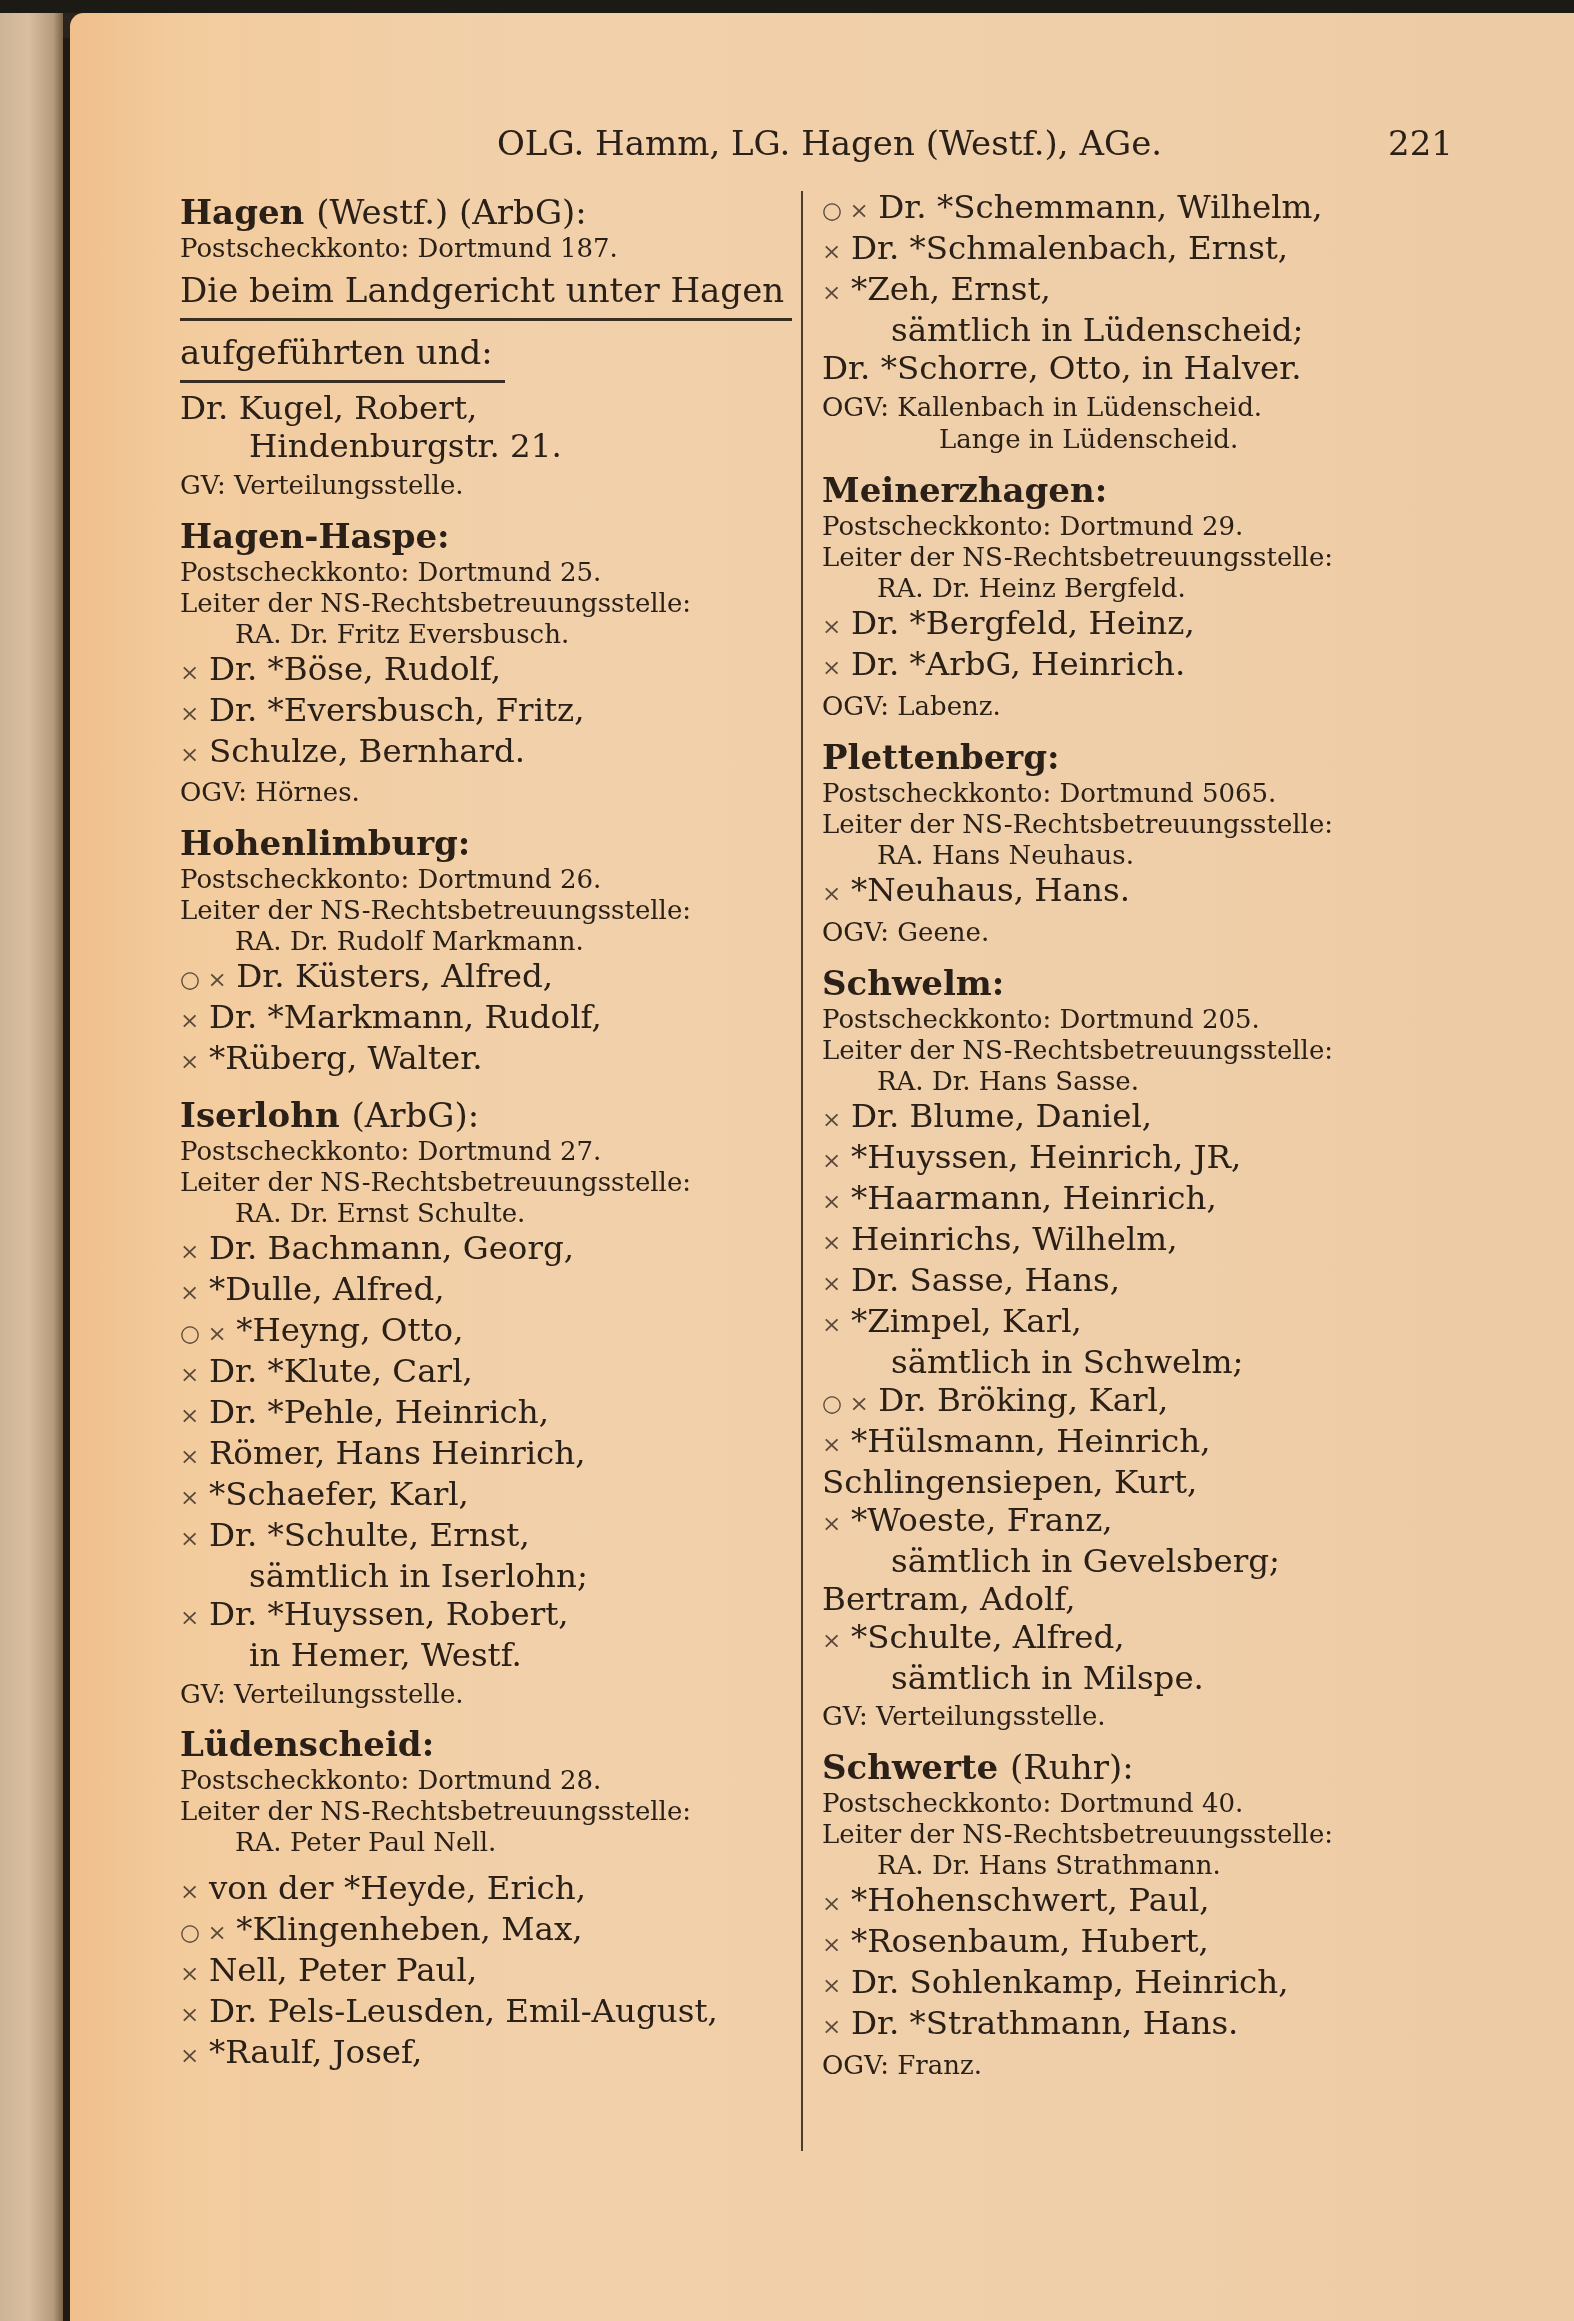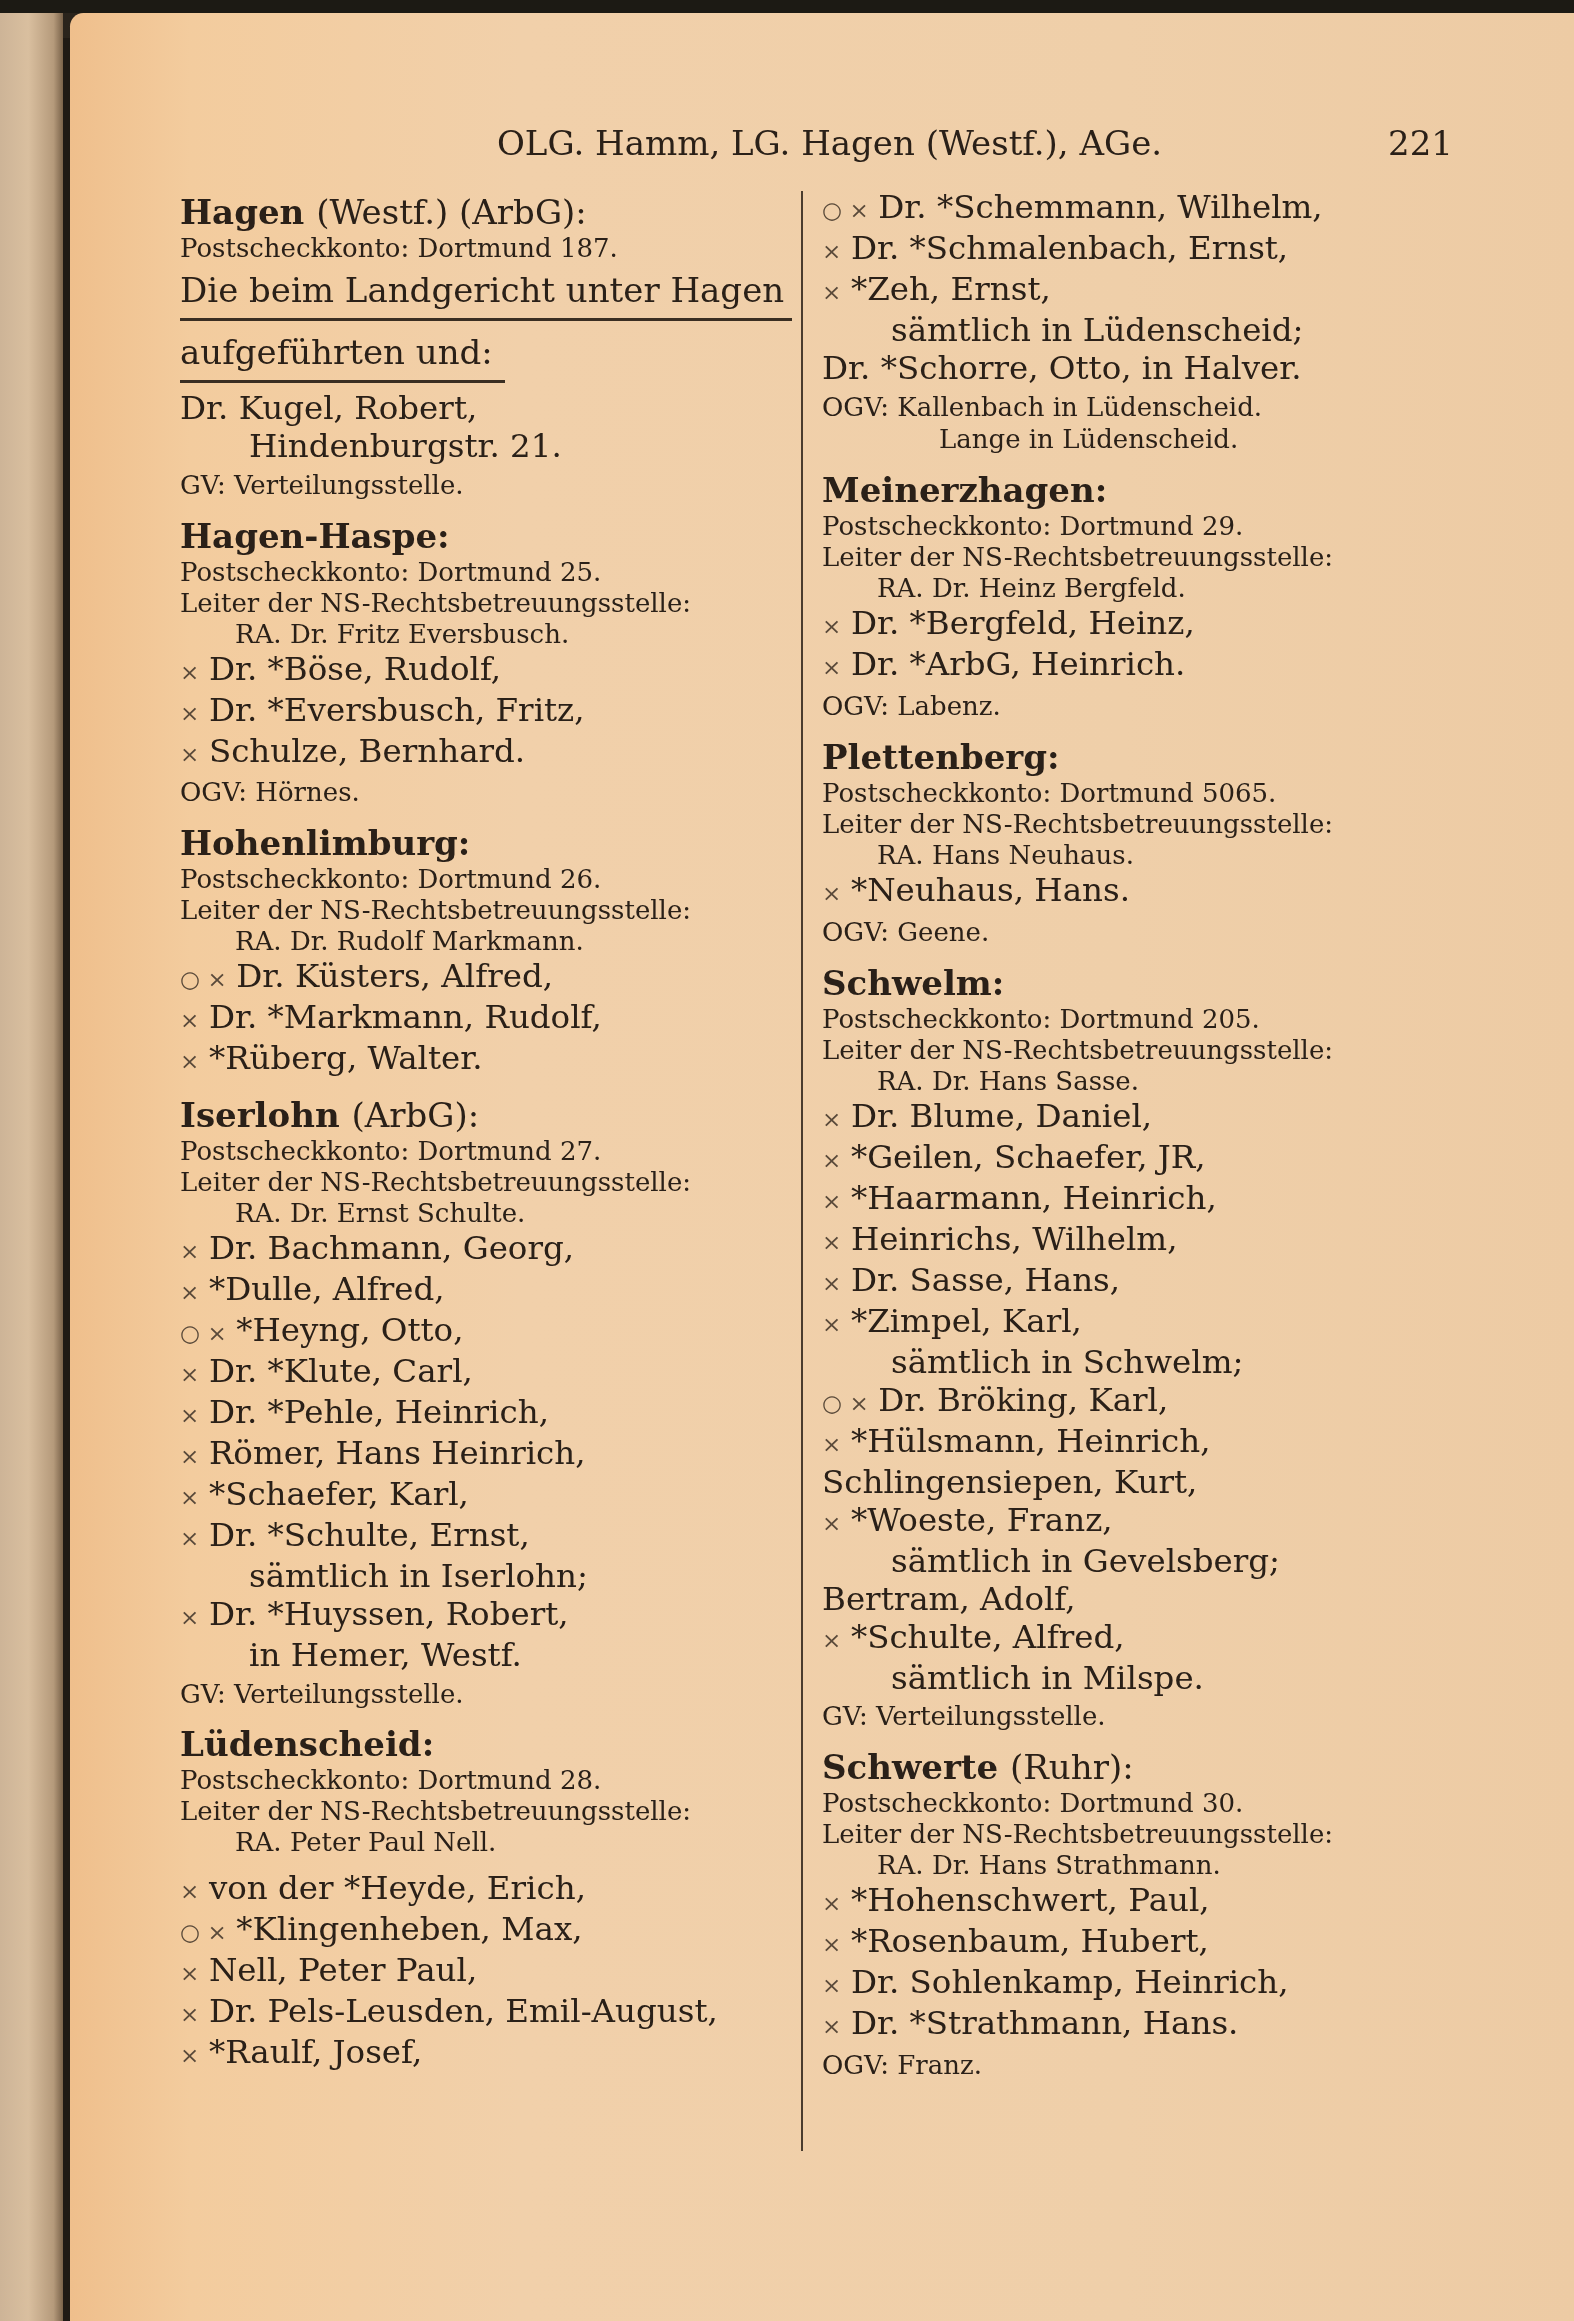--- a/index.html
+++ b/index.html
@@ -164,40 +164,40 @@
     <div class="entry"><span class="mk">×</span><span>*Neuhaus, Hans.</span></div>
     <div class="ovb">OGV: Geene.</div>
   </div>
 
   <div class="section">
     <div class="city">Schwelm:</div>
     <div class="small">Postscheckkonto: Dortmund 205.</div>
     <div class="small">Leiter der NS-Rechtsbetreuungsstelle:</div>
     <div class="small indent">RA. Dr. Hans Sasse.</div>
     <div class="entry"><span class="mk">×</span><span>Dr. Blume, Daniel,</span></div>
-    <div class="entry"><span class="mk">×</span><span>*Geilen, Schaefer, JR,</span></div>
+    <div class="entry"><span class="mk">×</span><span>*Huyssen, Heinrich, JR,</span></div>
     <div class="entry"><span class="mk">×</span><span>*Haarmann, Heinrich,</span></div>
     <div class="entry"><span class="mk">×</span><span>Heinrichs, Wilhelm,</span></div>
     <div class="entry"><span class="mk">×</span><span>Dr. Sasse, Hans,</span></div>
     <div class="entry"><span class="mk">×</span><span>*Zimpel, Karl,</span><span class="sub">sämtlich in Schwelm;</span></div>
     <div class="entry"><span class="mk">○ ×</span><span>Dr. Bröking, Karl,</span></div>
     <div class="entry"><span class="mk">×</span><span>*Hülsmann, Heinrich,</span></div>
     <div class="entry"><span>Schlingensiepen, Kurt,</span></div>
     <div class="entry"><span class="mk">×</span><span>*Woeste, Franz,</span><span class="sub">sämtlich in Gevelsberg;</span></div>
     <div class="entry"><span>Bertram, Adolf,</span></div>
     <div class="entry"><span class="mk">×</span><span>*Schulte, Alfred,</span><span class="sub">sämtlich in Milspe.</span></div>
     <div class="ovb">GV: Verteilungsstelle.</div>
   </div>
 
   <div class="section">
     <div class="city">
       <span>Schwerte</span>
       <span class="paren">(Ruhr):</span>
     </div>
-    <div class="small">Postscheckkonto: Dortmund 30.</div>
+    <div class="small">Postscheckkonto: Dortmund 40.</div>
     <div class="small">Leiter der NS-Rechtsbetreuungsstelle:</div>
     <div class="small indent">RA. Dr. Hans Strathmann.</div>
     <div class="entry"><span class="mk">×</span><span>*Hohenschwert, Paul,</span></div>
     <div class="entry"><span class="mk">×</span><span>*Rosenbaum, Hubert,</span></div>
     <div class="entry"><span class="mk">×</span><span>Dr. Sohlenkamp, Heinrich,</span></div>
     <div class="entry"><span class="mk">×</span><span>Dr. *Strathmann, Hans.</span></div>
     <div class="ovb">OGV: Franz.</div>
   </div>
 </div>
 

